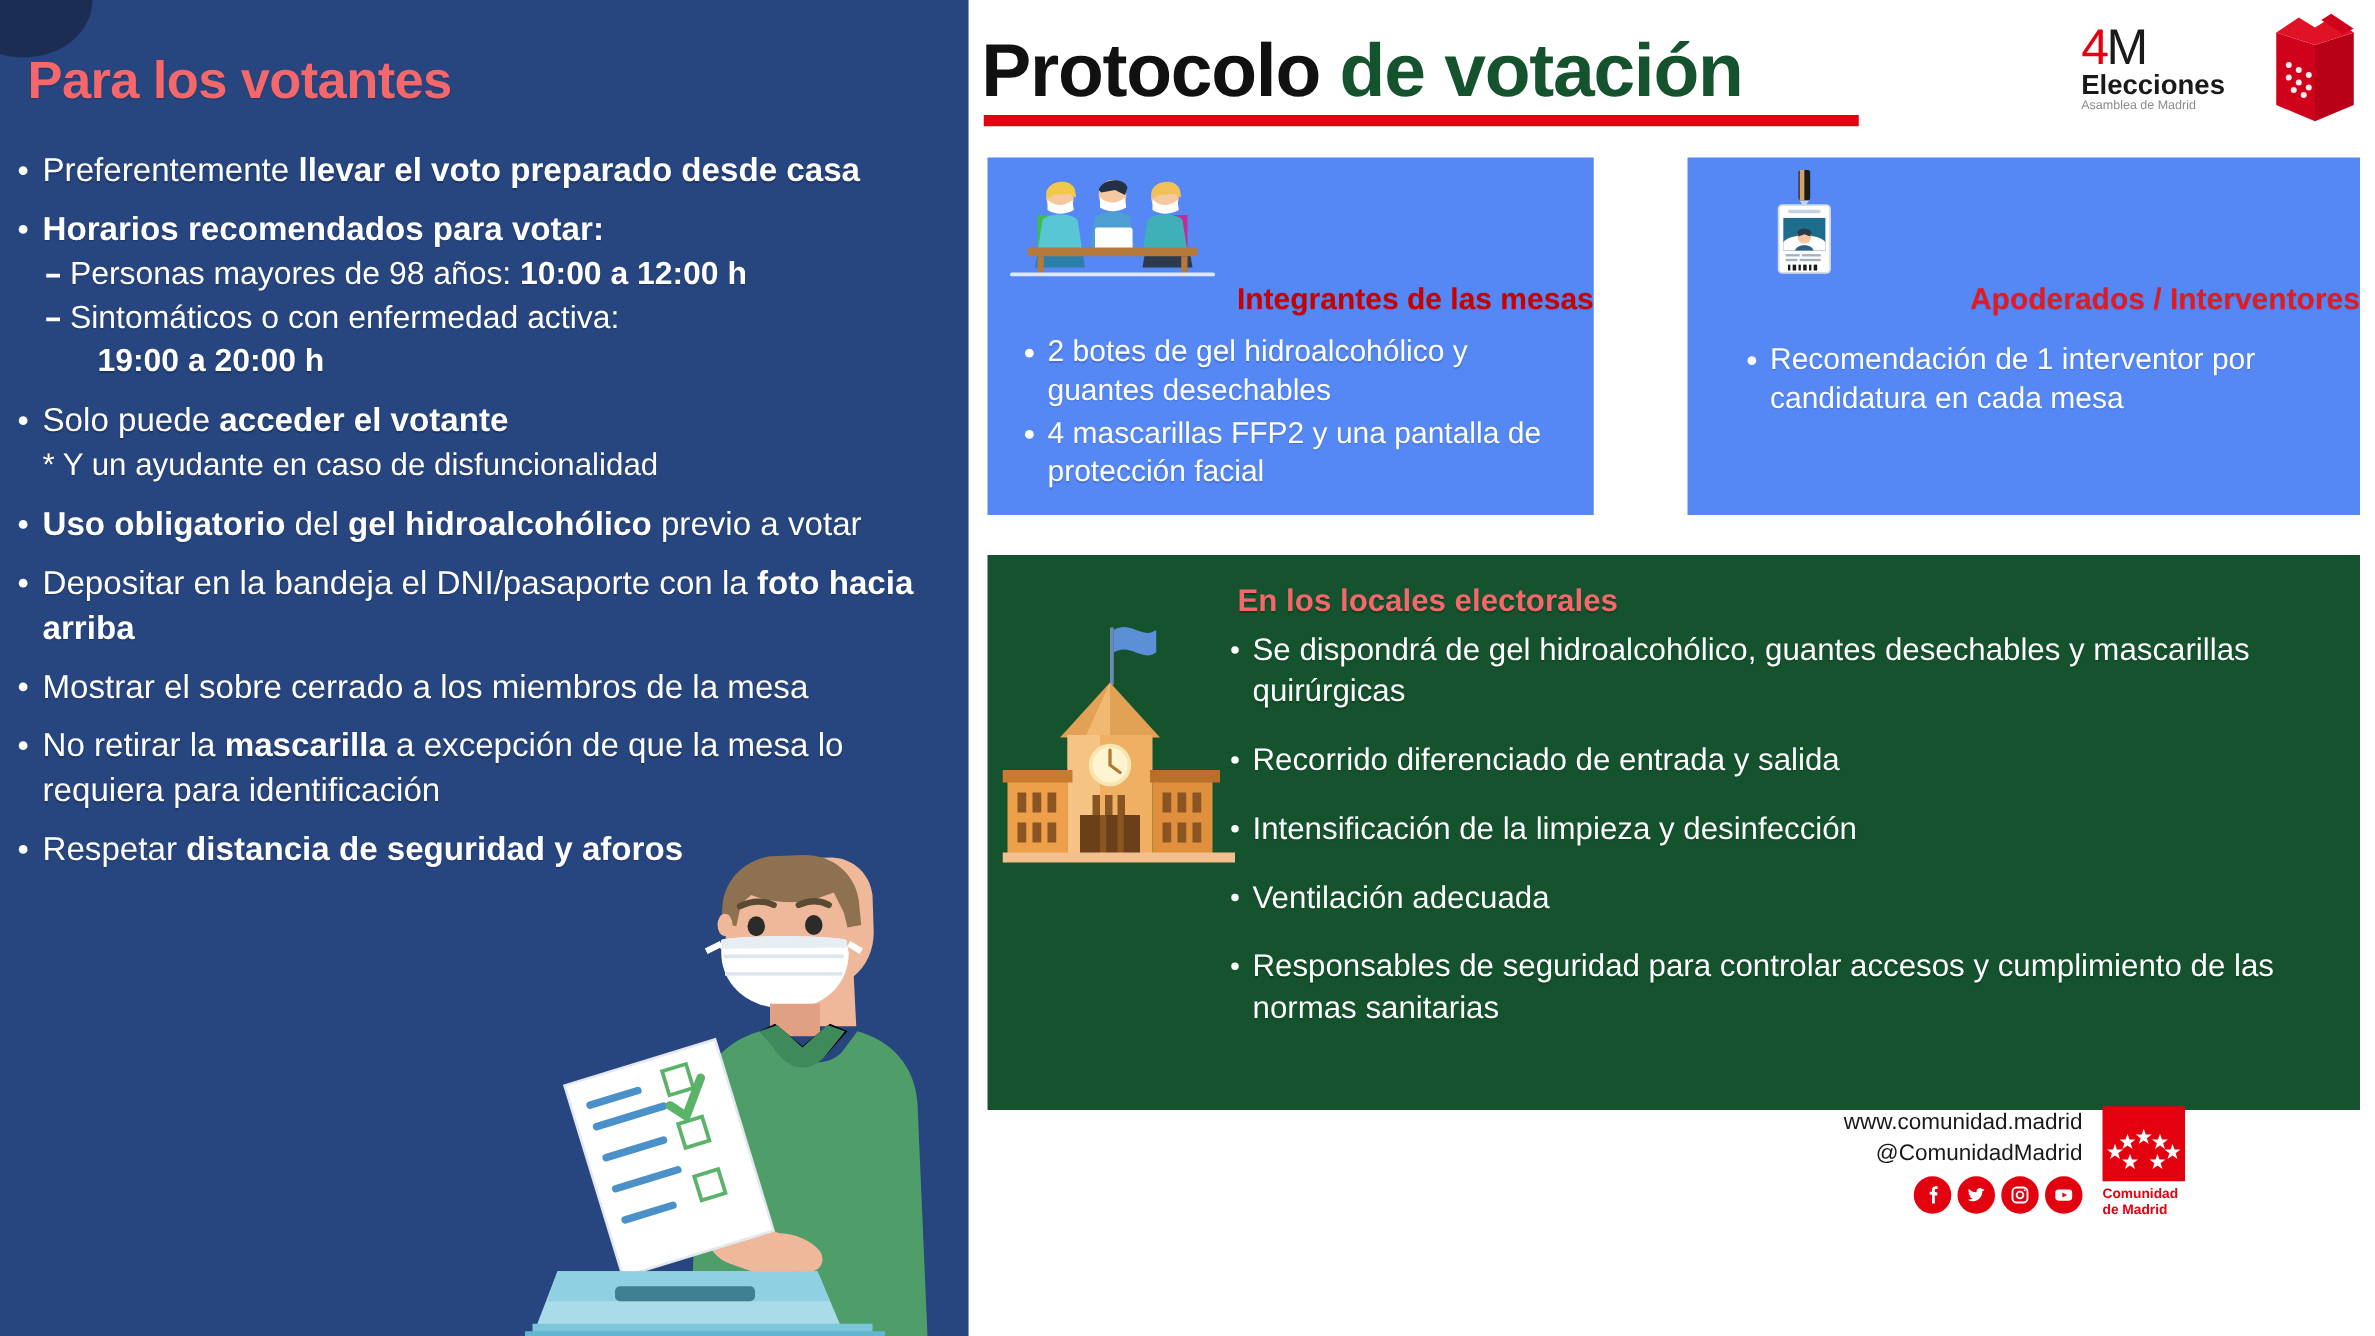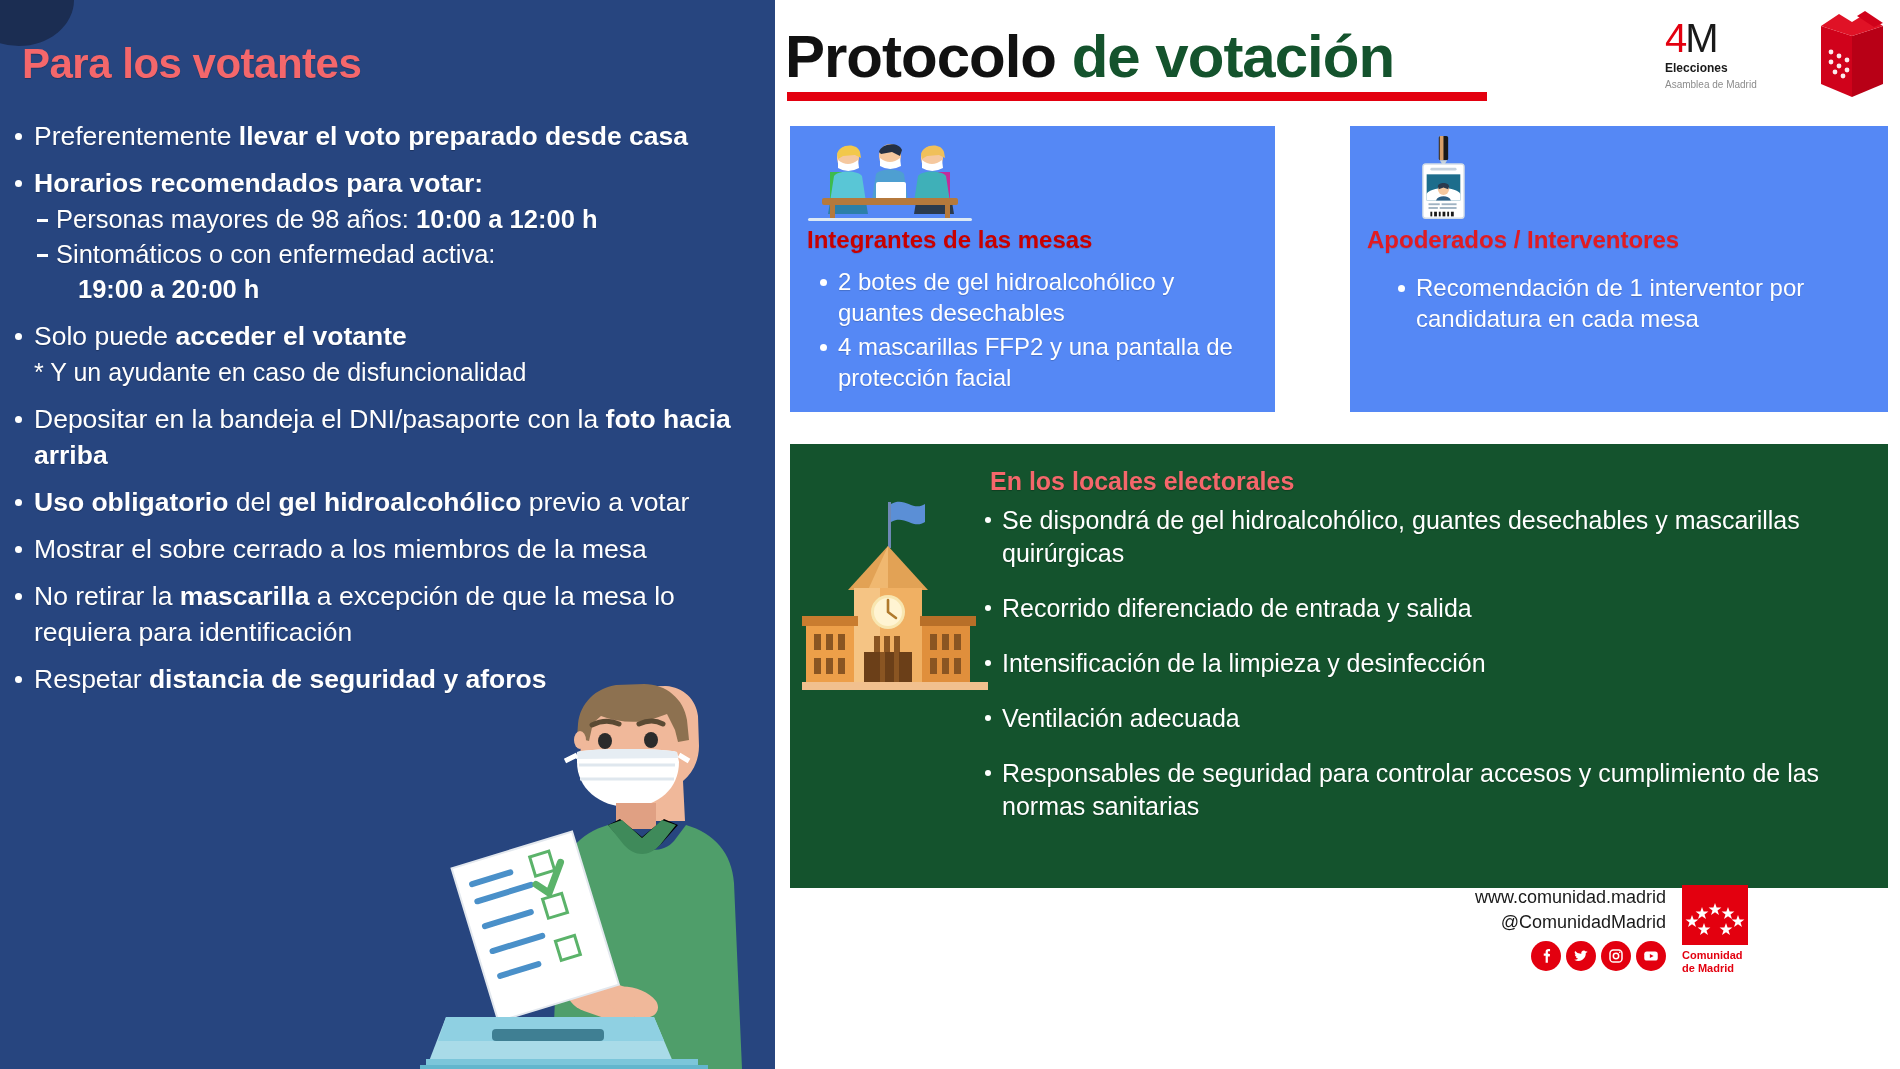--- a/index.html
+++ b/index.html
@@ -94,35 +94,35 @@
     width: 700px; height: 9px; background: #e3000f;
   }
   #brand-logo {
     position: absolute; left: 890px; top: 10px;
     width: 225px; height: 92px;
   }
   #brand-text { position: absolute; left: 0; top: 8px; width: 150px; text-align: left; }
   #brand-4m { font-size: 40px; font-weight: normal; line-height: 40px; letter-spacing: -2px; }
   #brand-4 { color: #e3000f; }
   #brand-m { color: #1a1a1a; }
-  #brand-elecciones { font-size: 12px; font-weight: bold; color: #1a1a1a; line-height: 20px; }
+  #brand-elecciones { font-size: 22px; font-weight: bold; color: #1a1a1a; line-height: 20px; }
   #brand-asamblea { font-size: 10px; color: #8c8c8c; line-height: 13px; }
   #brand-box { position: absolute; left: 148px; top: 0; width: 78px; height: 90px; }
 
   
   .blue-card {
     position: absolute;
     background: #5588f5;
   }
   #card-mesas { left: 15px; top: 126px; width: 485px; height: 286px; }
   #card-apoderados { left: 575px; top: 126px; width: 538px; height: 286px; }
   .card-icon { position: absolute; left: 0; right: 0; top: 10px; height: 86px; }
   .card-title {
     position: absolute; left: 17px; right: 0; top: 100px;
-    text-align: left;
+    text-align: right;
     font-size: 24px; font-weight: bold;
     color: #c80000;
     text-shadow: 0 1px 1px rgba(0,0,0,.12);
   }
   #card-apoderados .card-title { color: #e11b22; }
   .card-list {
     position: absolute; left: 24px; right: 14px; top: 140px;
     list-style: none;
   }
   .card-list li {
@@ -231,25 +231,25 @@
           </li>
         </ul>
       </li>
 
       <li>
         <span>Solo puede </span><b>acceder el votante</b>
         <span class="note-line">* Y un ayudante en caso de disfuncionalidad</span>
       </li>
 
       <li>
+        <b>Uso obligatorio</b><span> del </span><b>gel hidroalcohólico</b><span> previo a votar</span>
+      </li>
+
+      <li>
         <span>Depositar en la bandeja el DNI/pasaporte con la </span><b>foto hacia arriba</b>
-      </li>
-
-      <li>
-        <b>Uso obligatorio</b><span> del </span><b>gel hidroalcohólico</b><span> previo a votar</span>
       </li>
 
       <li>
         <span>Mostrar el sobre cerrado a los miembros de la mesa</span>
       </li>
 
       <li>
         <span>No retirar la </span><b>mascarilla</b><span> a excepción de que la mesa lo requiera para identificación</span>
       </li>
 

